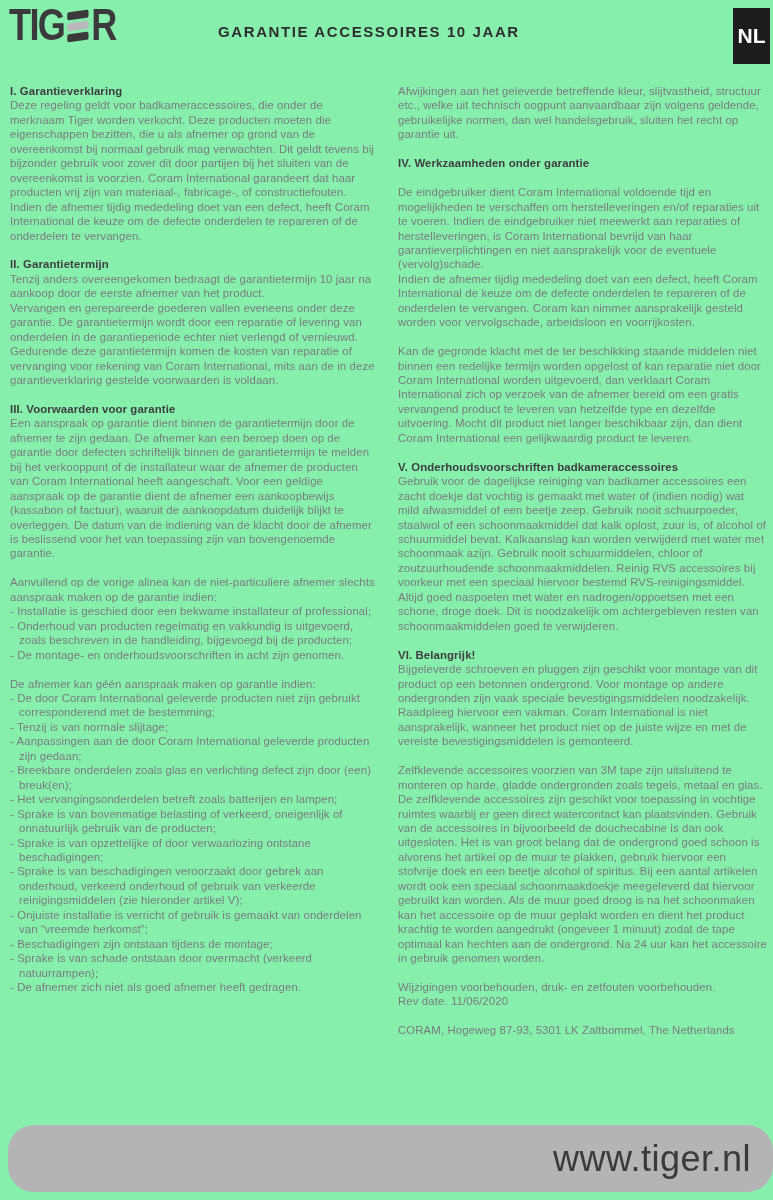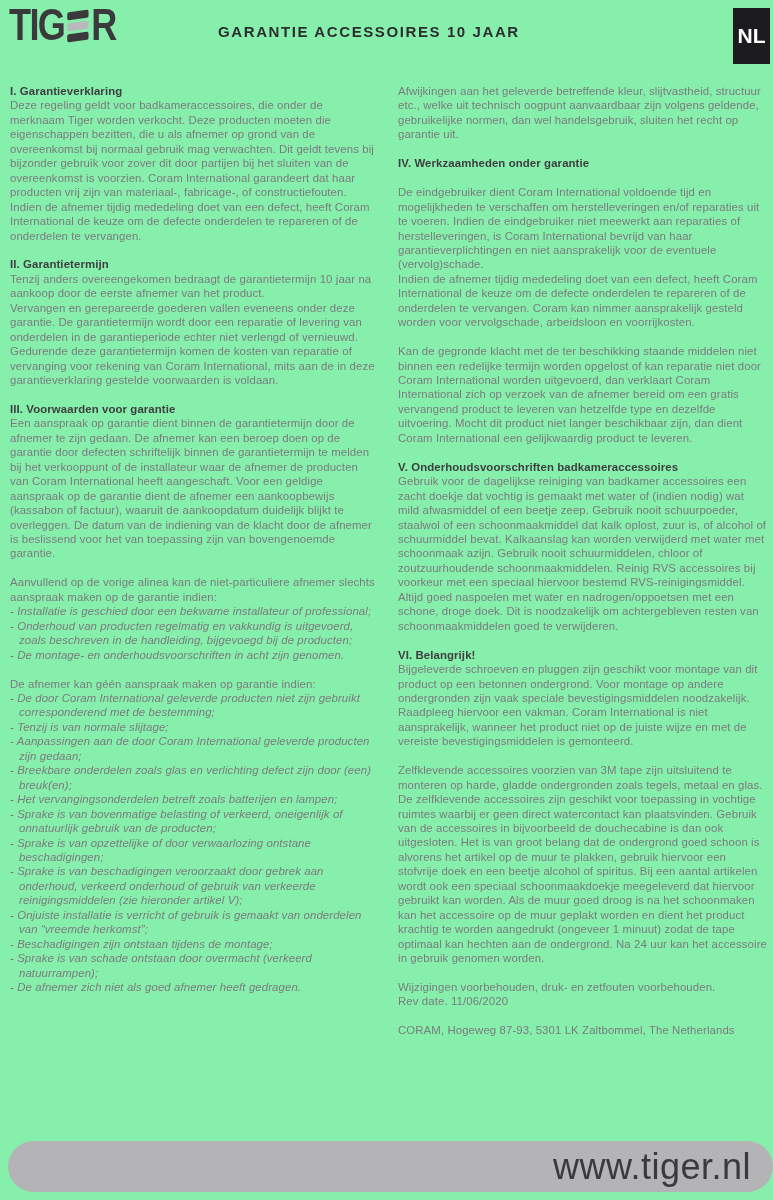--- a/index.html
+++ b/index.html
@@ -26,25 +26,25 @@
               justify-content:center;font-size:21px;font-weight:700;letter-spacing:0;}
   
   .doc{position:absolute;top:84px;left:10px;right:6px;display:flex;gap:19px;}
   .col{flex:1 1 0;min-width:0;}
   .para,.sec-head,.bitem{
     font-size:11.4px;line-height:14.45px;color:#7b7b7e;letter-spacing:.1px;
   }
   .sec-head{font-weight:700;color:#3e3e40;}
   .para{margin:0;}
   .gap{margin-top:14.45px;}
-  .blist{margin:0;font-style:italic;}
+  .blist{margin:0;}
   .bitem{padding-left:9px;text-indent:-9px;}
   .bitem::before{content:"- ";}
   
-  .footer-bar{position:absolute;left:8px;right:0;bottom:8px;height:51px;
+  .footer-bar{position:absolute;left:8px;right:0;bottom:8px;height:67px;
               background:#b4b4b6;border-top-left-radius:16px;border-bottom-left-radius:16px;
               display:flex;align-items:center;justify-content:flex-end;border-radius:26px;}
   .website{font-size:36px;color:#3a3a3c;padding-right:22px;letter-spacing:.5px;
            font-weight:400;}
 </style>
 </head>
 <body>
 
 <div class="page">
 

